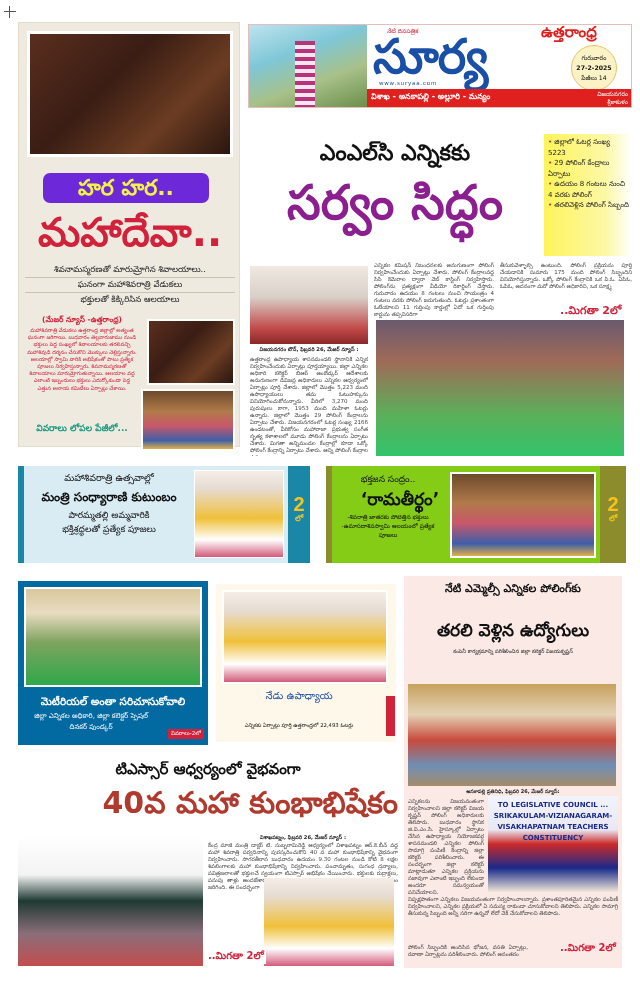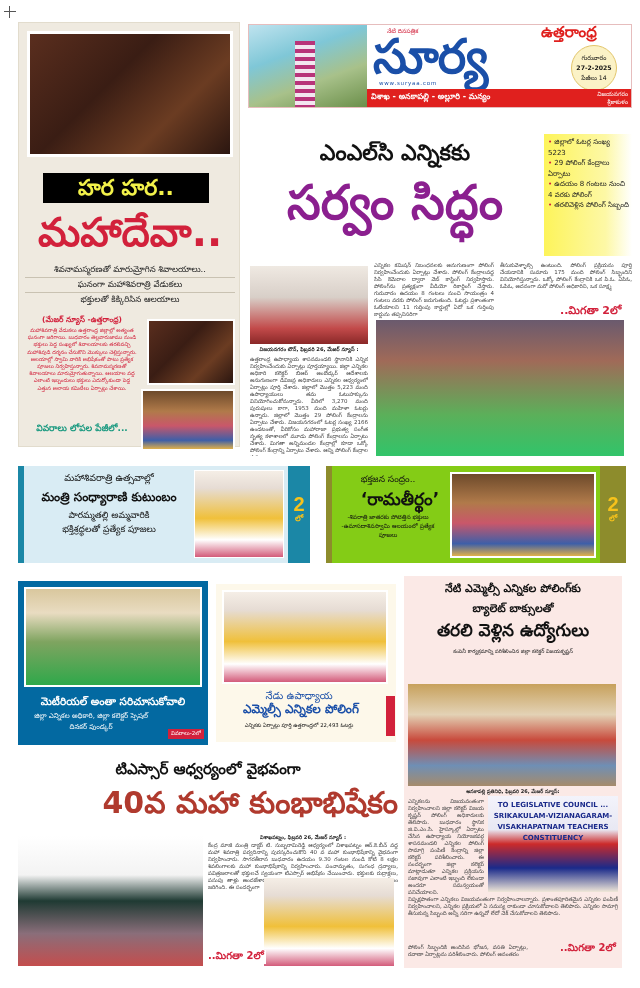--- a/index.html
+++ b/index.html
@@ -23,21 +23,21 @@
 <body>
 
 <div class="abs" style="left:4px;top:6px;width:12px;height:12px;">
   <div style="position:absolute;left:5px;top:0;width:1px;height:12px;background:#555"></div>
   <div style="position:absolute;left:0;top:5px;width:12px;height:1px;background:#555"></div>
 </div>
 
 <div class="abs" style="left:18px;top:22px;width:222px;height:425px;background:#efeae0;border:1px solid #e2dccd;">
   <div class="photo ph-temple" style="left:8px;top:8px;width:206px;height:126px;border:3px solid #fff;"></div>
 
-  <div class="abs" style="left:24px;top:150px;width:166px;height:30px;background:#000000;text-align:center;">
+  <div class="abs" style="left:24px;top:150px;width:166px;height:30px;background:#6d28d9;text-align:center;border-radius:7px;">
     <span style="color:#f3f24a;font-size:22px;font-weight:bold;line-height:30px;">హర హర..</span>
   </div>
   <div class="abs" style="left:0;top:182px;width:222px;text-align:center;font-size:40px;font-weight:bold;color:#d2213b;line-height:54px;">మహాదేవా..</div>
   <div class="abs" style="left:6px;top:240px;width:210px;text-align:center;font-size:8.5px;color:#222;">
     <div style="border-bottom:1px solid #c9c2b2;padding:1px 0;">శివనామస్మరణతో మారుమ్రోగిన శివాలయాలు..</div>
     <div style="border-bottom:1px solid #c9c2b2;padding:1px 0;">ఘనంగా మహాశివరాత్రి వేడుకలు</div>
     <div style="padding:1px 0;">భక్తులతో కిక్కిరిసిన ఆలయాలు</div>
   </div>
   <div class="abs" style="left:8px;top:292px;width:110px;text-align:center;font-size:7.5px;font-weight:bold;color:#d2213b;">(మేజర్ న్యూస్ -ఉత్తరాంధ్ర)</div>
   <div class="abs col-text" style="left:8px;top:304px;width:110px;height:90px;overflow:hidden;color:#d2213b;text-align:center;font-size:5.3px;line-height:7.2px;">మహాశివరాత్రి వేడుకలు ఉత్తరాంధ్ర జిల్లాల్లో అత్యంత ఘనంగా జరిగాయి. బుధవారం తెల్లవారుజాము నుండి భక్తులు పెద్ద సంఖ్యలో శివాలయాలకు తరలివచ్చి మహాశివుడి దర్శనం చేసుకొని మొక్కులు చెల్లిస్తున్నారు. ఆలయాల్లో స్వామి వారికి అభిషేకంతో పాటు ప్రత్యేక పూజలు నిర్వహిస్తున్నారు. శివనామస్మరణతో శివాలయాలు మారుమ్రోగుతున్నాయి. ఆలయాల వద్ద ఎలాంటి ఇబ్బందులు భక్తులు ఎదుర్కోకుండా పెద్ద ఎత్తున అలాయ కమిటీలు ఏర్పాట్లు చేశాయి.</div>
@@ -117,28 +117,26 @@
 <div class="abs" style="left:18px;top:581px;width:190px;height:164px;background:#0369a1;">
   <div class="photo ph-green" style="left:6px;top:6px;width:178px;height:100px;border:2px solid #fff;"></div>
   <div class="abs" style="left:0;top:114px;width:190px;text-align:center;color:#fff;font-size:10.5px;font-weight:bold;">మెటీరియల్ అంతా సరిచూసుకోవాలి</div>
   <div class="abs" style="left:8px;top:130px;width:130px;text-align:center;color:#fff;font-size:7px;line-height:11px;">జిల్లా ఎన్నికల అధికారి, జిల్లా కలెక్టర్ స్పెషల్ దినకర్ పుండ్కర్</div>
   <div class="abs" style="left:150px;top:148px;background:#d2213b;color:#fff;font-size:5.5px;padding:1px 3px;">వివరాలు-2లో</div>
 </div>
 
 <div class="abs" style="left:216px;top:584px;width:180px;height:158px;background:#fdf8ea;">
   <div class="photo ph-fest" style="left:6px;top:6px;width:166px;height:94px;border:2px solid #fff;"></div>
   <div class="abs" style="left:0;top:106px;width:166px;text-align:center;color:#1a4fa8;font-size:10px;">నేడు ఉపాధ్యాయ</div>
-  <div class="abs" style="left:0;top:118px;width:170px;text-align:center;color:#1a4fa8;font-size:12px;font-weight:bold;">ఎమ్మెల్సీ ఎన్నికల పోలింగ్</div>
   <div class="abs" style="left:0;top:138px;width:166px;text-align:center;color:#111;font-size:5.3px;">ఎన్నికకు ఏర్పాట్లు పూర్తి ఉత్తరాంధ్రలో 22,493 ఓటర్లు</div>
   <div class="abs" style="left:170px;top:112px;width:9px;height:40px;background:#d2213b;"></div>
 </div>
 
 <div class="abs" style="left:404px;top:576px;width:218px;height:392px;background:#fbe9e6;">
   <div class="abs" style="left:0;top:6px;width:218px;text-align:center;font-size:11px;font-weight:bold;color:#111;">నేటి ఎమ్మెల్సీ ఎన్నికల పోలింగ్‌కు</div>
-  <div class="abs" style="left:0;top:26px;width:218px;text-align:center;font-size:11px;font-weight:bold;color:#111;">బ్యాలెట్ బాక్సులతో</div>
   <div class="abs" style="left:0;top:44px;width:218px;text-align:center;font-size:17px;font-weight:bold;color:#111;">తరలి వెళ్లిన ఉద్యోగులు</div>
   <div class="abs" style="left:0;top:72px;width:218px;text-align:center;font-size:5.3px;color:#222;">కంపెనీ కార్యక్రమాన్ని పరిశీలించిన జిల్లా కలెక్టర్ విజయకృష్ణన్</div>
   <div class="photo ph-street" style="left:4px;top:108px;width:208px;height:102px;"></div>
   <div class="abs" style="left:0;top:212px;width:218px;text-align:center;font-size:5px;font-weight:bold;color:#222;">అనకాపల్లి ప్రతినిధి, ఫిబ్రవరి 26, మేజర్ న్యూస్:</div>
   <div class="abs col-text" style="left:4px;top:222px;width:76px;height:96px;overflow:hidden;">ఎన్నికలను విజయవంతంగా నిర్వహించాలని జిల్లా కలెక్టర్ విజయ కృష్ణన్ పోలింగ్ అధికారులకు తెలిపారు. బుధవారం స్థానిక జి.వి.ఎం.సి. హైస్కూల్లో ఏర్పాటు చేసిన ఉపాధ్యాయ నియోజకవర్గ శాసనమండలి ఎన్నికల పోలింగ్ సామాగ్రి పంపిణీ కేంద్రాన్ని జిల్లా కలెక్టర్ పరిశీలించారు. ఈ సందర్భంగా జిల్లా కలెక్టర్ మాట్లాడుతూ ఎన్నికల ప్రక్రియను సజావుగా ఎలాంటి ఇబ్బంది లేకుండా అందరూ సమన్వయంతో పనిచేయాలని,</div>
   <div class="photo ph-speaker" style="left:84px;top:220px;width:130px;height:96px;">
     <div style="position:absolute;left:4px;top:4px;width:122px;font-size:7px;font-weight:bold;color:#1a2a8a;line-height:11px;text-align:center;overflow:hidden;height:90px;">TO LEGISLATIVE COUNCIL ... SRIKAKULAM-VIZIANAGARAM-VISAKHAPATNAM TEACHERS CONSTITUENCY</div>
   </div>
   <div class="abs col-text" style="left:4px;top:320px;width:210px;height:44px;overflow:hidden;">నిష్పక్షపాతంగా ఎన్నికలు విజయవంతంగా నిర్వహించాలన్నారు. ప్రశాంతపూరితమైన ఎన్నికల పంపిణీ నిర్వహించాలని, ఎన్నికల ప్రక్రియలో ఏ సమస్య రాకుండా చూసుకోవాలని తెలిపారు. ఎన్నికల సామాగ్రి తీసుకున్న సిబ్బంది అన్నీ సరిగా ఉన్నవో లేదో చెక్ చేసుకోవాలని తెలిపారు.</div>
   <div class="abs col-text" style="left:4px;top:368px;width:120px;height:16px;overflow:hidden;">పోలింగ్ సిబ్బందికి అందిసిన భోజన, వసతి ఏర్పాట్లు, రవాణా ఏర్పాట్లను పరిశీలించారు. పోలింగ్ అనంతరం</div>

